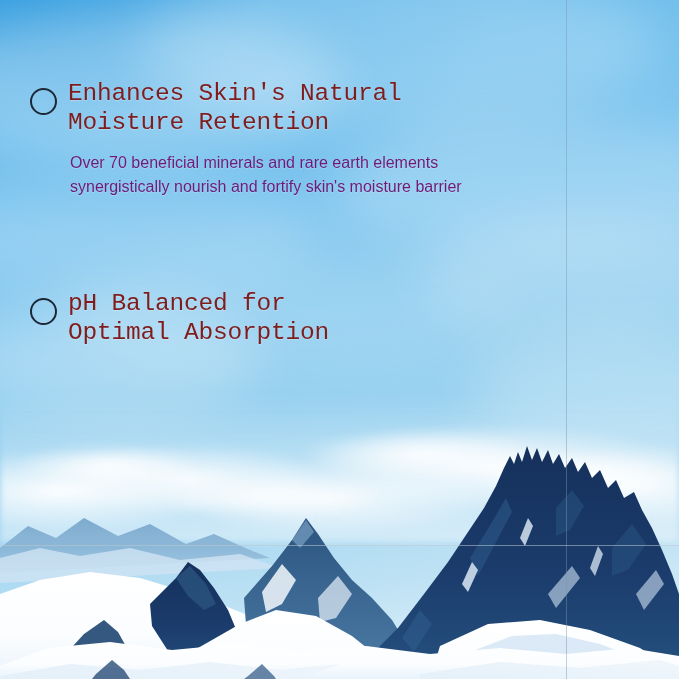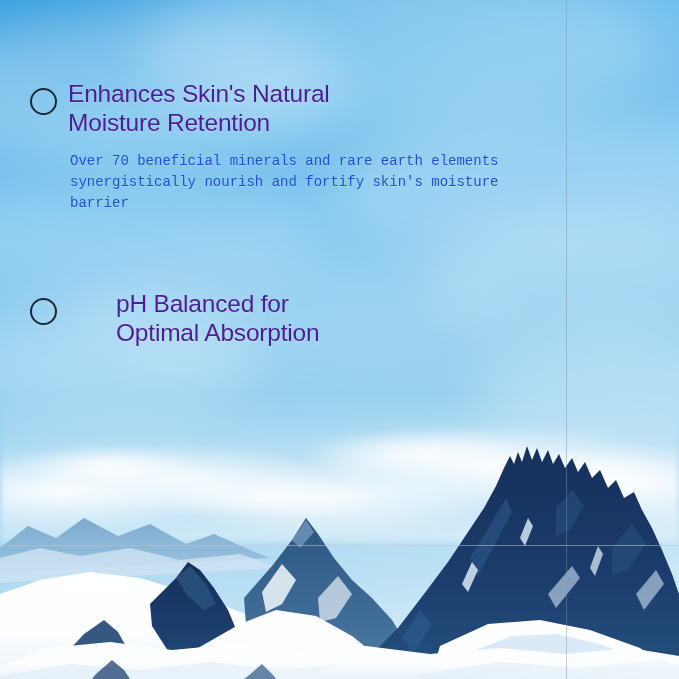--- a/index.html
+++ b/index.html
@@ -80,51 +80,51 @@
     position:absolute; left:0; top:545px;
     width:679px; height:1px;
     background:rgba(190,200,205,.55);
   }
 
   
   .content { position:absolute; inset:0; }
 
   .feature { position:absolute; left:0; width:560px; }
   .feature.f1 { top:80px; }
-  .feature.f2 { top:290px;padding-left:48px; }
+  .feature.f2 { top:290px; }
 
   .bullet {
     position:absolute;
     left:30px; top:8px;
     width:27px; height:27px;
     border:2.3px solid #1d2836;
     border-radius:50%;
     background:transparent;
   }
   .feature.f2 .bullet { top:8px; }
 
   .ftext { margin-left:68px; }
 
   .fheading {
-    color:#4c1d95;
-    font-family:Liberation Sans, sans-serif;
+    color:#7f1d1d;
+    font-family:Liberation Mono, monospace;
     font-size:24.5px;
     font-weight:400;
     line-height:1.18;
     letter-spacing:-.2px;
     white-space:pre-line;
     text-shadow:0 1px 1px rgba(255,255,255,.28);
   }
 
   .fbody {
     margin-top:13px;
     margin-left:2px;
-    color:#1d4ed8;
-    font-family:Liberation Mono, monospace;
-    font-size:14px;
+    color:#701a75;
+    font-family:Liberation Sans, sans-serif;
+    font-size:16px;
     font-weight:400;
     line-height:1.52;
     max-width:468px;
     text-shadow:0 1px 1px rgba(255,255,255,.25);
   }
 </style>
 </head>
 <body>
 
 <div class="stage">

